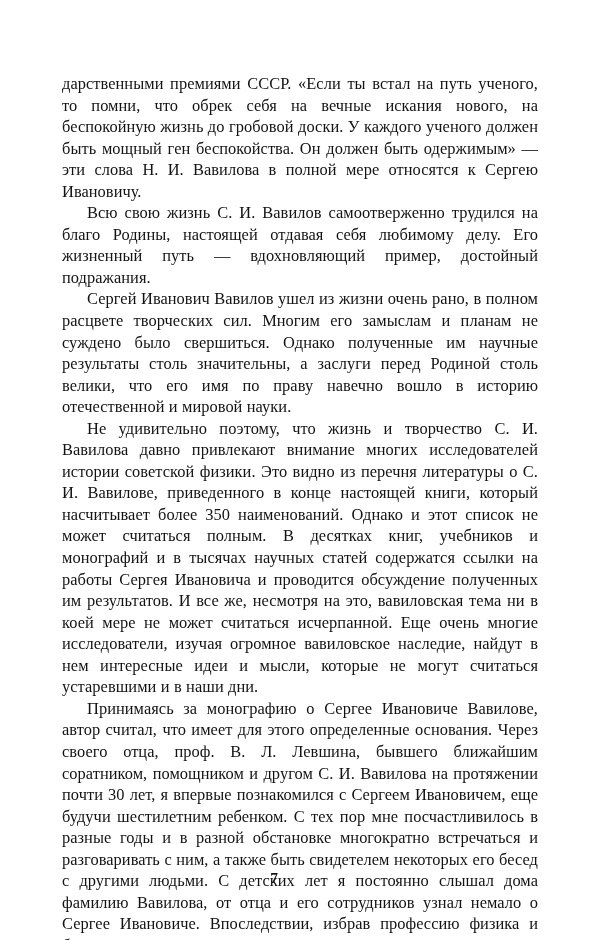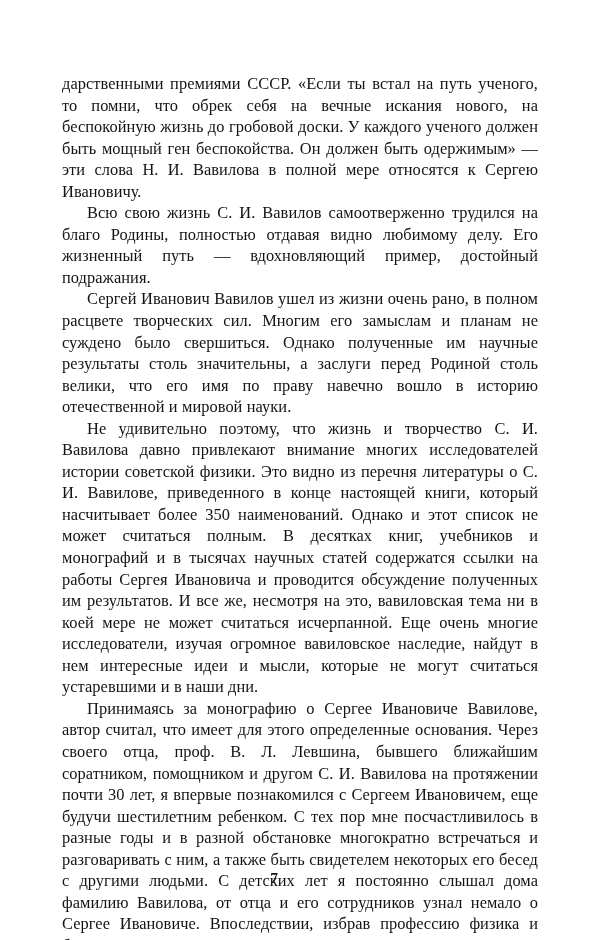--- a/index.html
+++ b/index.html
@@ -66,21 +66,21 @@
 </style>
 </head>
 <body>
 
 <div class="page-sheet">
 
   <div class="text-block">
 
     <p class="para continued">дарственными премиями СССР. «Если ты встал на путь ученого, то помни, что обрек себя на вечные искания нового, на беспокойную жизнь до гробовой доски. У каждого ученого должен быть мощный ген беспокойства. Он должен быть одержимым» — эти слова Н. И. Вавилова в полной мере относятся к Сергею Ивановичу.</p>
 
-    <p class="para">Всю свою жизнь С. И. Вавилов самоотверженно трудился на благо Родины, полностью отдавая видно любимому делу. Его жизненный путь — вдохновляющий пример, достойный подражания.</p>
+    <p class="para">Всю свою жизнь С. И. Вавилов самоотверженно трудился на благо Родины, настоящей отдавая себя любимому делу. Его жизненный путь — вдохновляющий пример, достойный подражания.</p>
 
     <p class="para">Сергей Иванович Вавилов ушел из жизни очень рано, в полном расцвете творческих сил. Многим его замыслам и планам не суждено было свершиться. Однако полученные им научные результаты столь значительны, а заслуги перед Родиной столь велики, что его имя по праву навечно вошло в историю отечественной и мировой науки.</p>
 
     <p class="para">Не удивительно поэтому, что жизнь и творчество С. И. Вавилова давно привлекают внимание многих исследователей истории советской физики. Это видно из перечня литературы о С. И. Вавилове, приведенного в конце настоящей книги, который насчитывает более 350 наименований. Однако и этот список не может считаться полным. В десятках книг, учебников и монографий и в тысячах научных статей содержатся ссылки на работы Сергея Ивановича и проводится обсуждение полученных им результатов. И все же, несмотря на это, вавиловская тема ни в коей мере не может считаться исчерпанной. Еще очень многие исследователи, изучая огромное вавиловское наследие, найдут в нем интересные идеи и мысли, которые не могут считаться устаревшими и в наши дни.</p>
 
     <p class="para">Принимаясь за монографию о Сергее Ивановиче Вавилове, автор считал, что имеет для этого определенные основания. Через своего отца, проф. В. Л. Левшина, бывшего ближайшим соратником, помощником и другом С. И. Вавилова на протяжении почти 30 лет, я впервые познакомился с Сергеем Ивановичем, еще будучи шестилетним ребенком. С тех пор мне посчастливилось в разные годы и в разной обстановке многократно встречаться и разговаривать с ним, а также быть свидетелем некоторых его бесед с другими людьми. С детских лет я постоянно слышал дома фамилию Вавилова, от отца и его сотрудников узнал немало о Сергее Ивановиче. Впоследствии, избрав профессию физика и будучи студентом четвертого</p>
 
   </div>
 
   <div class="folio">7</div>

